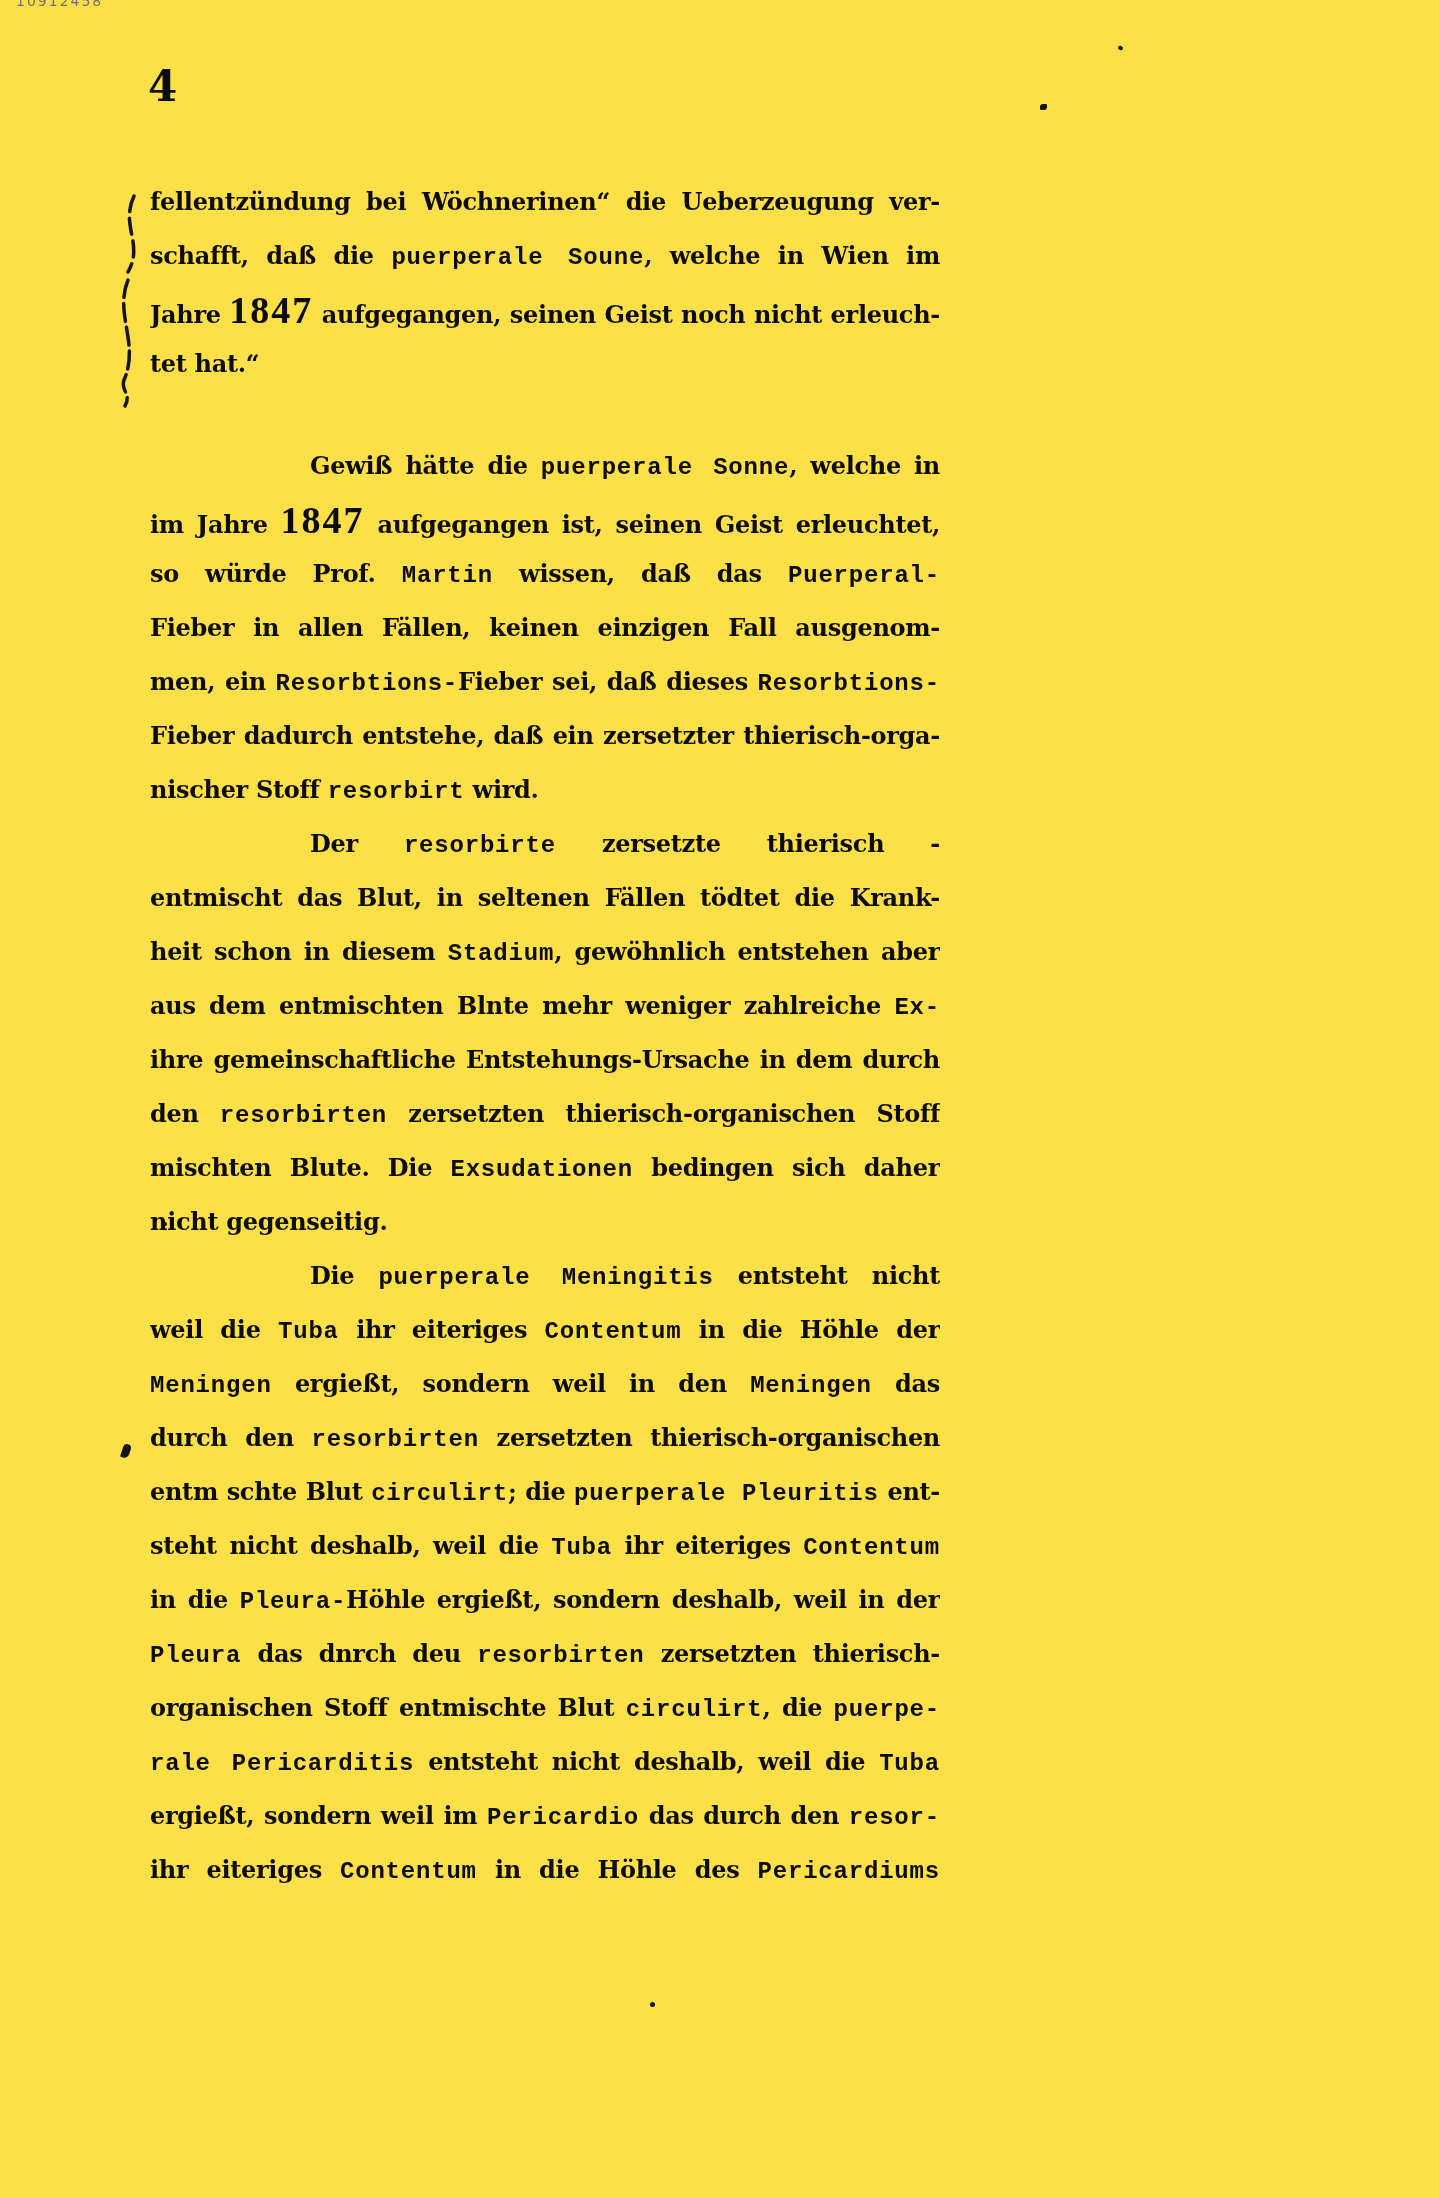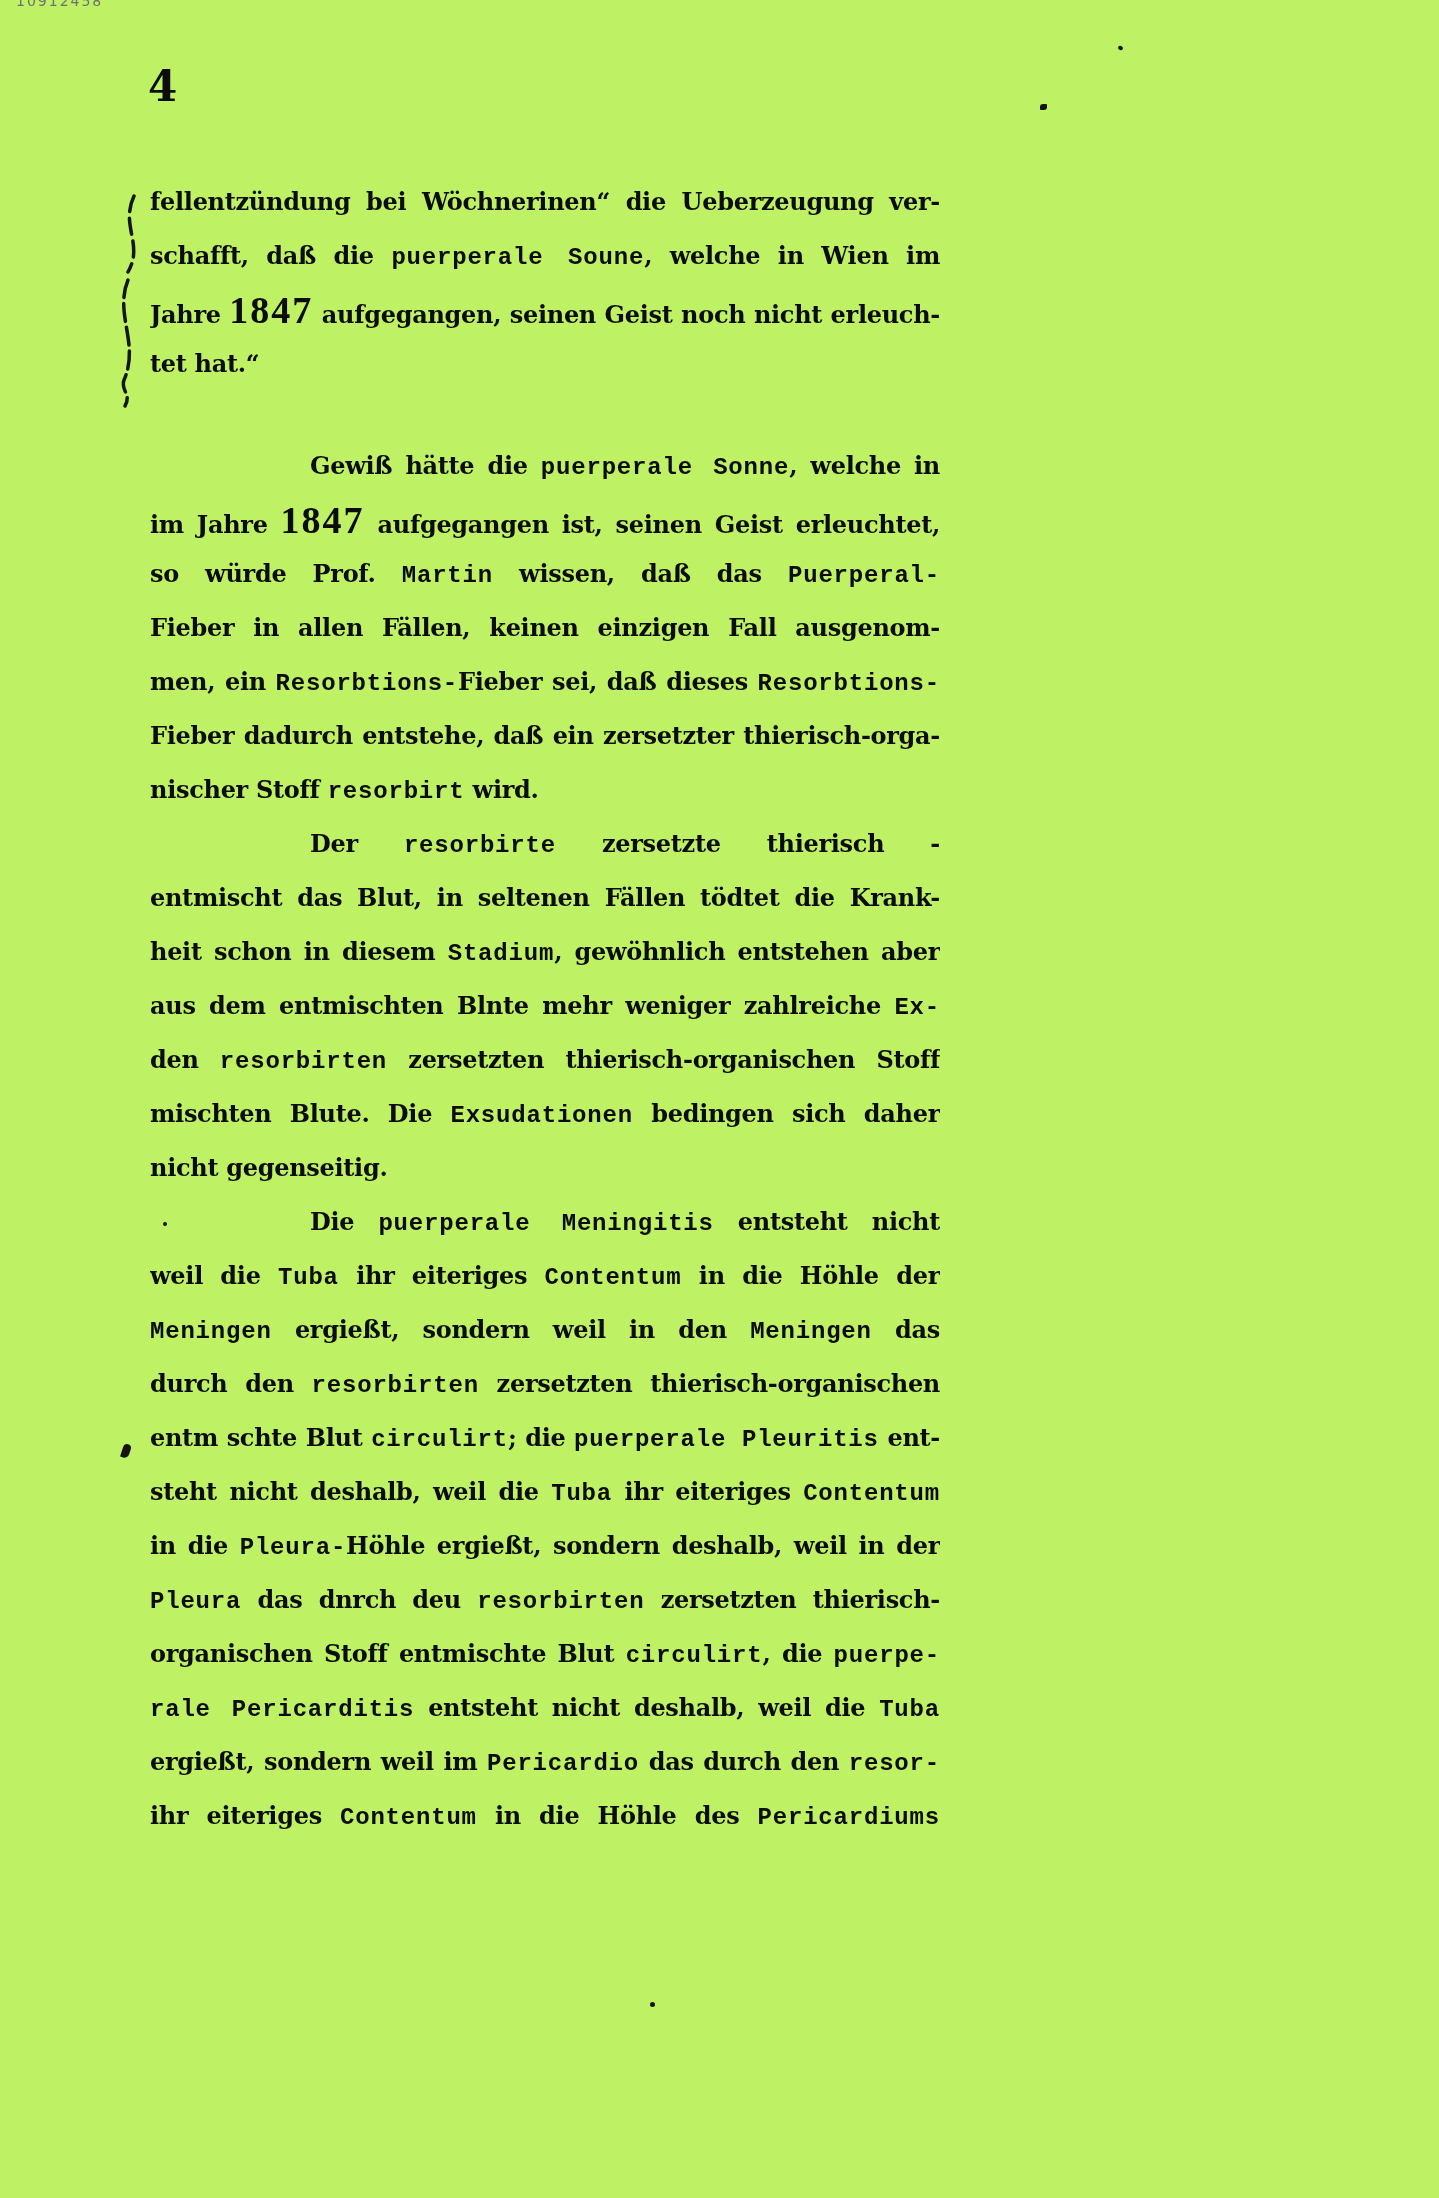--- a/index.html
+++ b/index.html
@@ -1,19 +1,19 @@
 <!DOCTYPE html>
 <html><head>
 <meta charset="utf-8">
 <style>
   html,body{margin:0;padding:0;background:#e9e9e9;}
   .page{
     position:relative;
     width:1439px;height:2198px;
-    background:#bef264;
+    background:#fde047;
     overflow:hidden;
     color:#0c0c0c;
     font-family:"DejaVu Serif",serif;
   }
   .stamp{
     position:absolute;left:16px;top:-7px;
     font-family:"DejaVu Sans",sans-serif;
     font-size:14px;letter-spacing:2px;color:#6f6f6f;
   }
   .pagenum{
@@ -97,20 +97,21 @@
         <div class="line"><span class="seg-fraktur">Fieber in allen Fällen, keinen einzigen Fall ausgenom-</span></div>
         <div class="line"><span class="seg-fraktur">men, ein </span><span class="seg-antiqua">Resorbtions-</span><span class="seg-fraktur">Fieber sei, daß dieses </span><span class="seg-antiqua">Resorbtions-</span></div>
         <div class="line"><span class="seg-fraktur">Fieber dadurch entstehe, daß ein zersetzter thierisch-orga-</span></div>
         <div class="line no-justify"><span class="seg-fraktur">nischer Stoff </span><span class="seg-antiqua">resorbirt</span><span class="seg-fraktur"> wird.</span></div>
       </div>
       <div class="para">
         <div class="line indent"><span class="seg-fraktur">Der </span><span class="seg-antiqua">resorbirte</span><span class="seg-fraktur"> zersetzte thierisch - organische Stoff</span></div>
         <div class="line"><span class="seg-fraktur">entmischt das Blut, in seltenen Fällen tödtet die Krank-</span></div>
         <div class="line"><span class="seg-fraktur">heit schon in diesem </span><span class="seg-antiqua">Stadium</span><span class="seg-fraktur">, gewöhnlich entstehen aber</span></div>
         <div class="line"><span class="seg-fraktur">aus dem entmischten Blnte mehr weniger zahlreiche </span><span class="seg-antiqua">Ex-</span></div>
+        <div class="line"><span class="seg-fraktur">ihre gemeinschaftliche Entstehungs-Ursache in dem durch</span></div>
         <div class="line"><span class="seg-fraktur">den </span><span class="seg-antiqua">resorbirten</span><span class="seg-fraktur"> zersetzten thierisch-organischen Stoff ent-</span></div>
         <div class="line"><span class="seg-fraktur">mischten Blute. Die </span><span class="seg-antiqua">Exsudationen</span><span class="seg-fraktur"> bedingen sich daher</span></div>
         <div class="line no-justify"><span class="seg-fraktur">nicht gegenseitig.</span></div>
       </div>
       <div class="para">
         <div class="line indent"><span class="seg-fraktur">Die </span><span class="seg-antiqua">puerperale Meningitis</span><span class="seg-fraktur"> entsteht nicht deshalb,</span></div>
         <div class="line"><span class="seg-fraktur">weil die </span><span class="seg-antiqua">Tuba</span><span class="seg-fraktur"> ihr eiteriges </span><span class="seg-antiqua">Contentum</span><span class="seg-fraktur"> in die Höhle der</span></div>
         <div class="line"><span class="seg-antiqua">Meningen</span><span class="seg-fraktur"> ergießt, sondern weil in den </span><span class="seg-antiqua">Meningen</span><span class="seg-fraktur"> das</span></div>
         <div class="line"><span class="seg-fraktur">durch den </span><span class="seg-antiqua">resorbirten</span><span class="seg-fraktur"> zersetzten thierisch-organischen Stoff</span></div>
         <div class="line"><span class="seg-fraktur">entm schte Blut </span><span class="seg-antiqua">circulirt</span><span class="seg-fraktur">; die </span><span class="seg-antiqua">puerperale Pleuritis</span><span class="seg-fraktur"> ent-</span></div>

